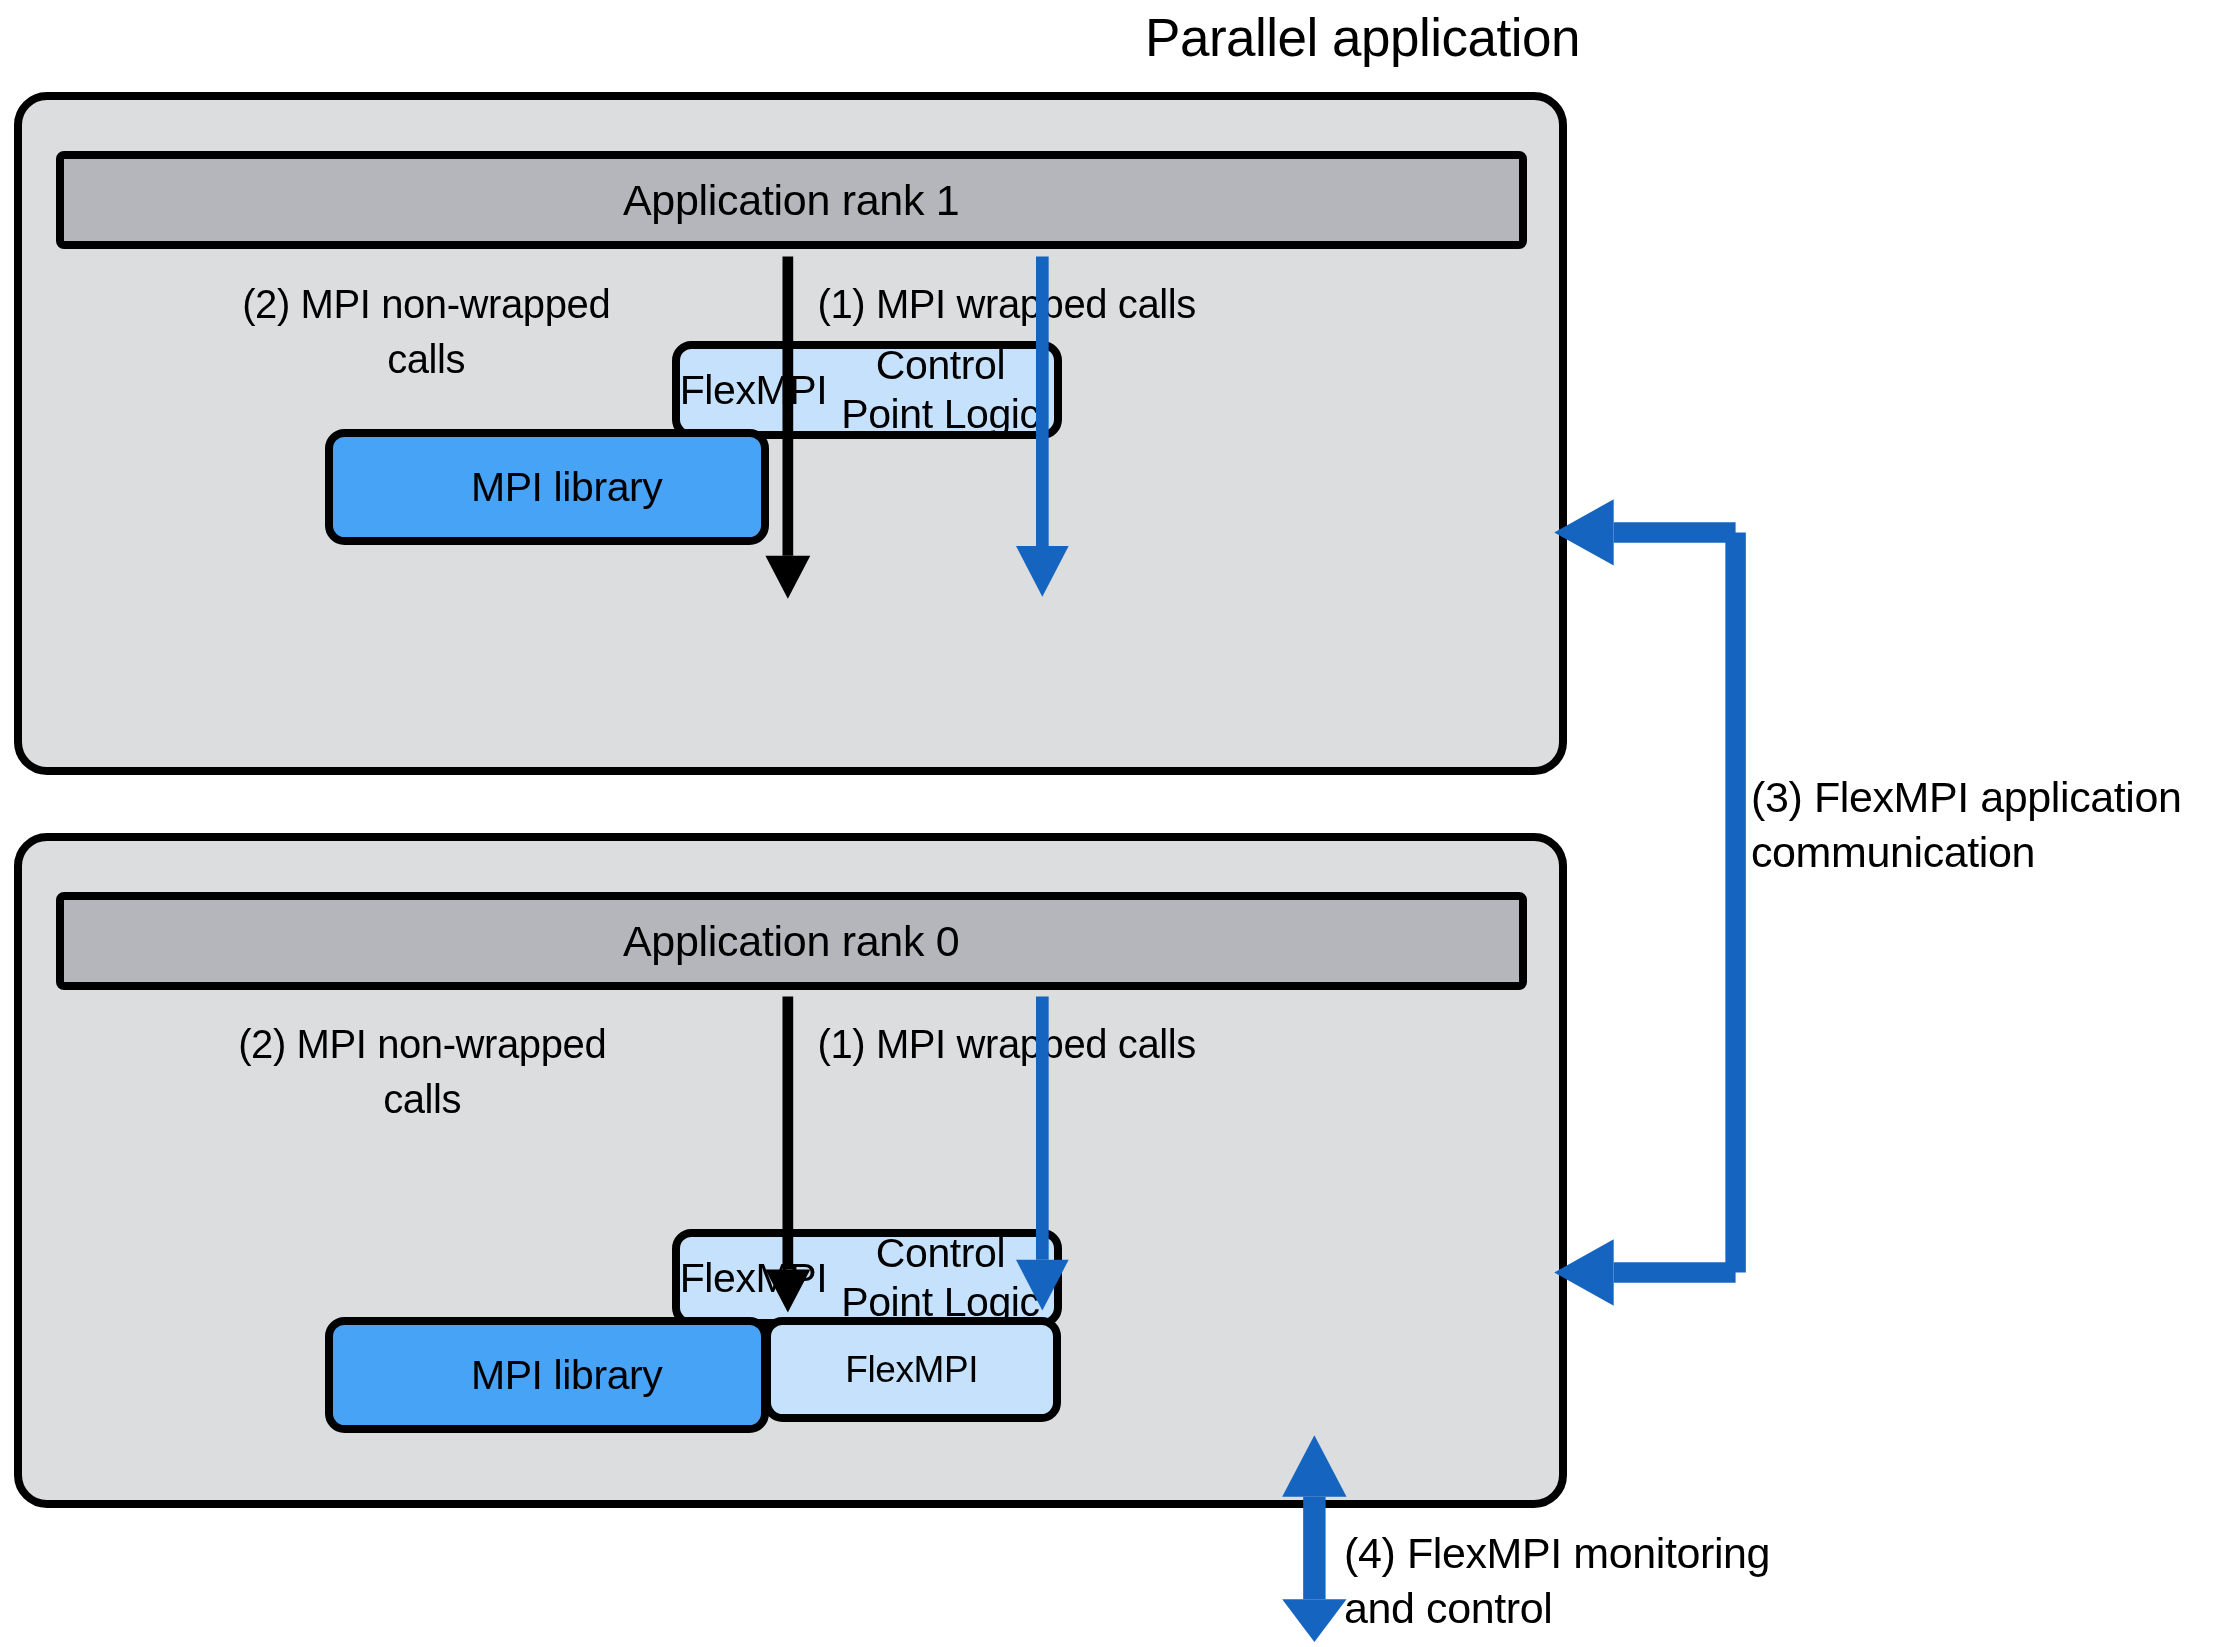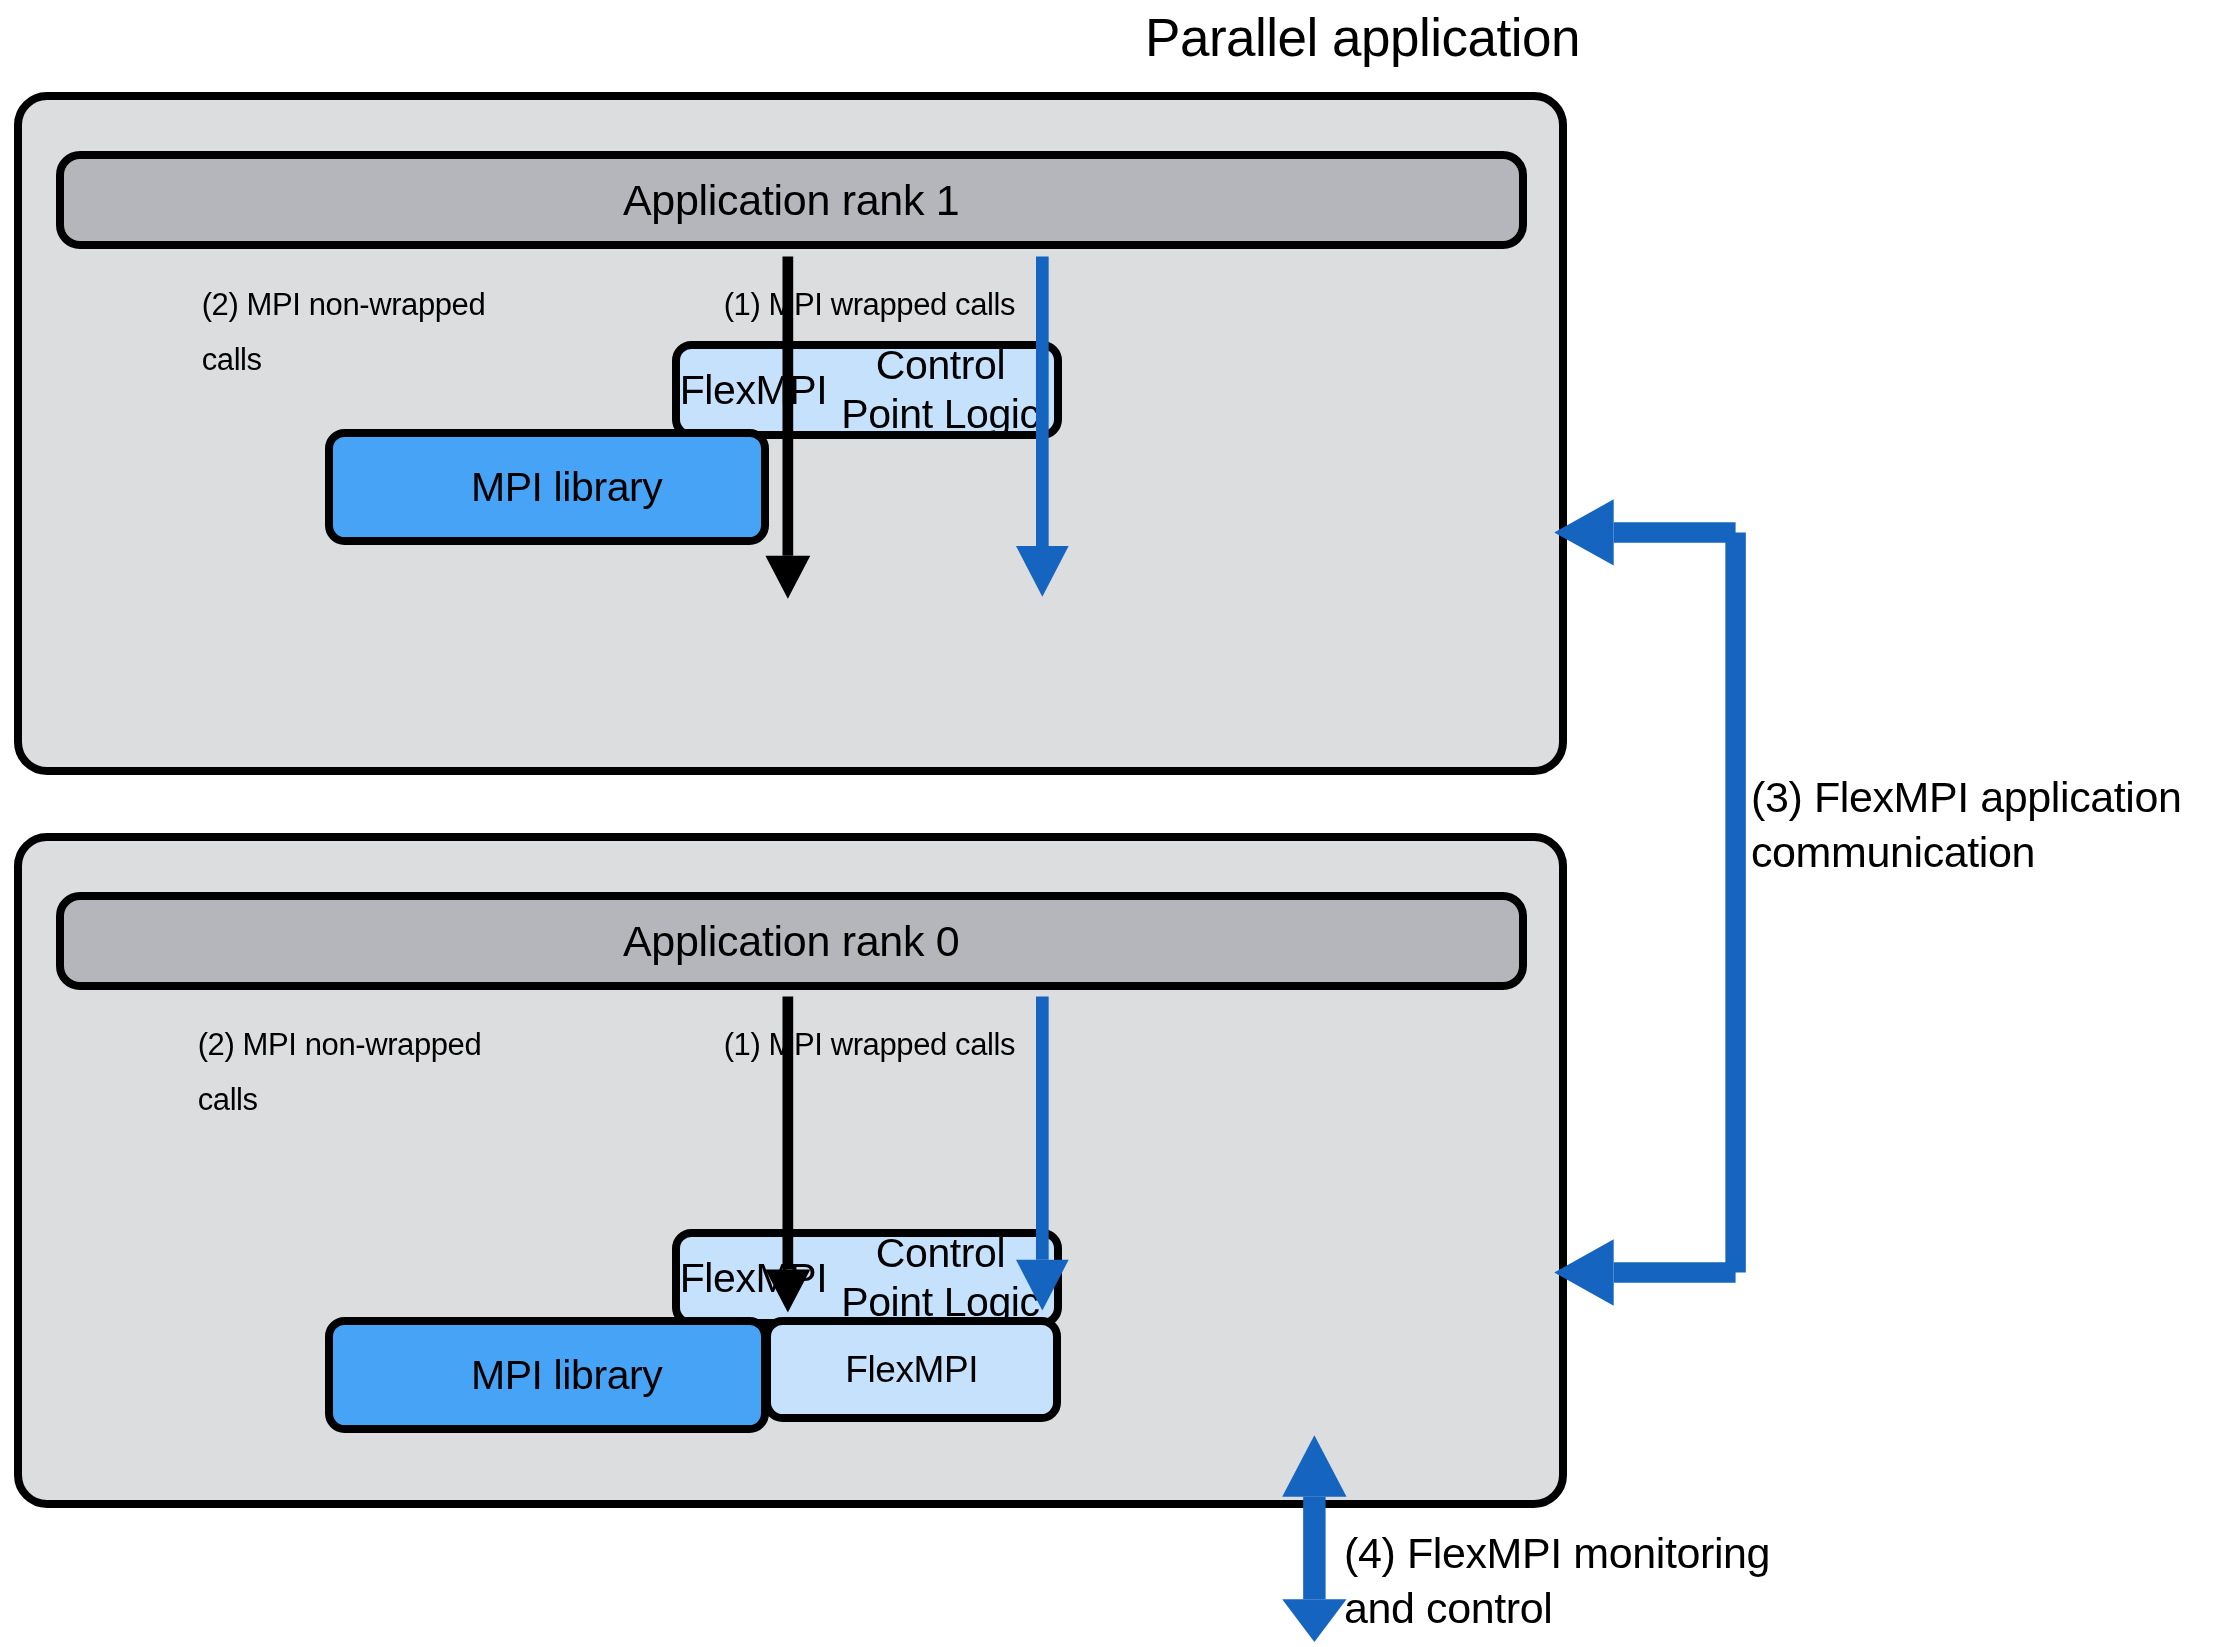--- a/index.html
+++ b/index.html
@@ -38,36 +38,36 @@
   #panel-rank0{ left:13.7px; top:833px; width:1553px; height:675px; }
 
   .rank-bar{
     position:absolute;
     left:34px;
     top:51px;
     width:1471px;
     height:98px;
     background:#b4b6bb;
     border:8.8px solid #000000;
-    border-radius:24px;
+    border-radius:8px;
     box-sizing:border-box;
     display:flex;
     align-items:center;
     justify-content:center;
     font-size:43px;
     letter-spacing:-0.3px;
   }
 
   
   .flow-label{
     position:absolute;
-    font-size:31px;
+    font-size:40px;
     line-height:55px;
     letter-spacing:-0.4px;
-    text-align:left;
+    text-align:center;
     white-space:pre-line;
   }
 
   
   .box{
     position:absolute;
     border:8.8px solid #000000;
     border-radius:19.5px;
     box-sizing:border-box;
     display:flex;

